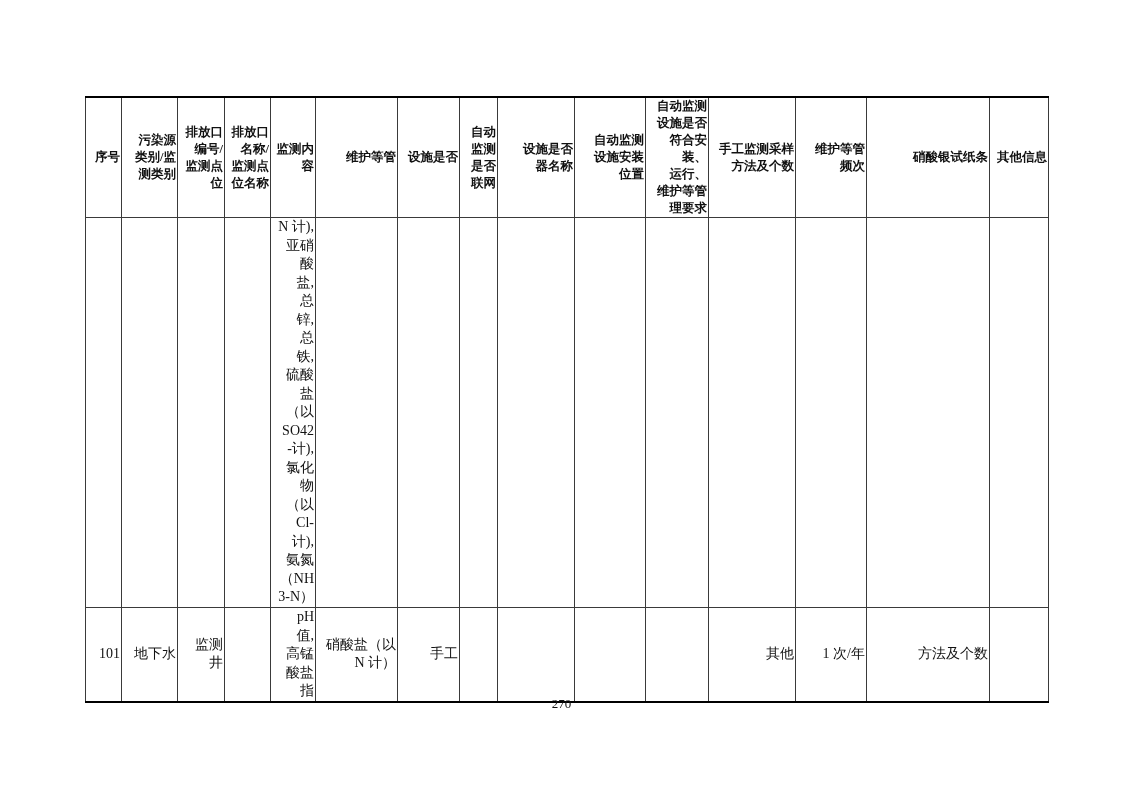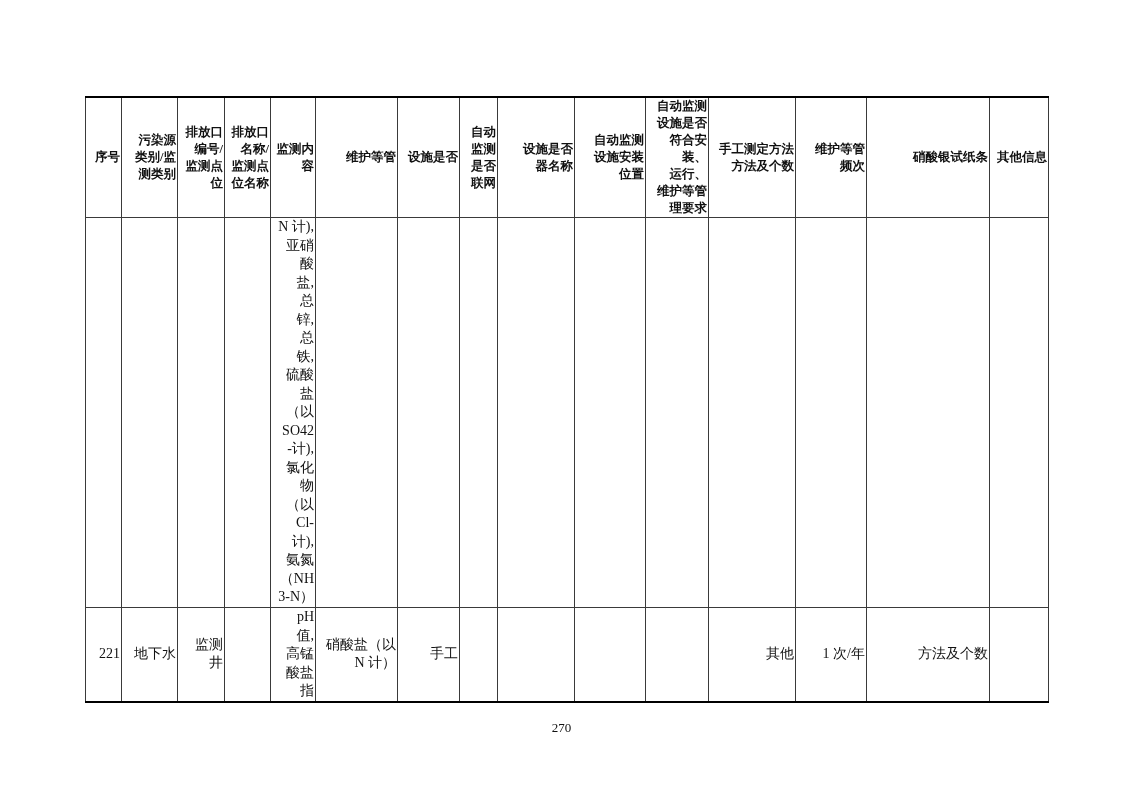--- a/index.html
+++ b/index.html
@@ -46,21 +46,21 @@
   table.monitoring td {
     font-weight: normal;
     font-size: 14px;
     line-height: 18.5px;
   }
   tr.header-row   { height: 104px; }
   tr.row-cont     { height: 390px; }
   tr.row-118      { height: 93px; }
   .page-number {
     position: absolute;
-    top: 720px;
+    top: 696px;
     left: 0;
     width: 1123px;
     text-align: center;
     font-size: 13px;
     color: #111111;
   }
 </style>
 </head>
 <body>
 
@@ -110,21 +110,21 @@
 器名称</th>
         <th>自动监测
 设施安装
 位置</th>
         <th>自动监测
 设施是否
 符合安
 装、运行、
 维护等管
 理要求</th>
-        <th>手工测定方法
+        <th>手工监测采样
 方法及个数</th>
         <th>维护等管
 频次</th>
         <th>硝酸银试纸条</th>
         <th>其他信息</th>
       </tr>
     </thead>
     <tbody>
       <tr class="row-cont">
         <td></td>
@@ -157,21 +157,21 @@
         <td></td>
         <td></td>
         <td></td>
         <td></td>
         <td></td>
         <td></td>
         <td></td>
         <td></td>
       </tr>
       <tr class="row-118">
-        <td>221</td>
+        <td>101</td>
         <td>地下水</td>
         <td>监测
 井</td>
         <td></td>
         <td>pH
 值,
 高锰
 酸盐
 指</td>
         <td>硝酸盐（以

